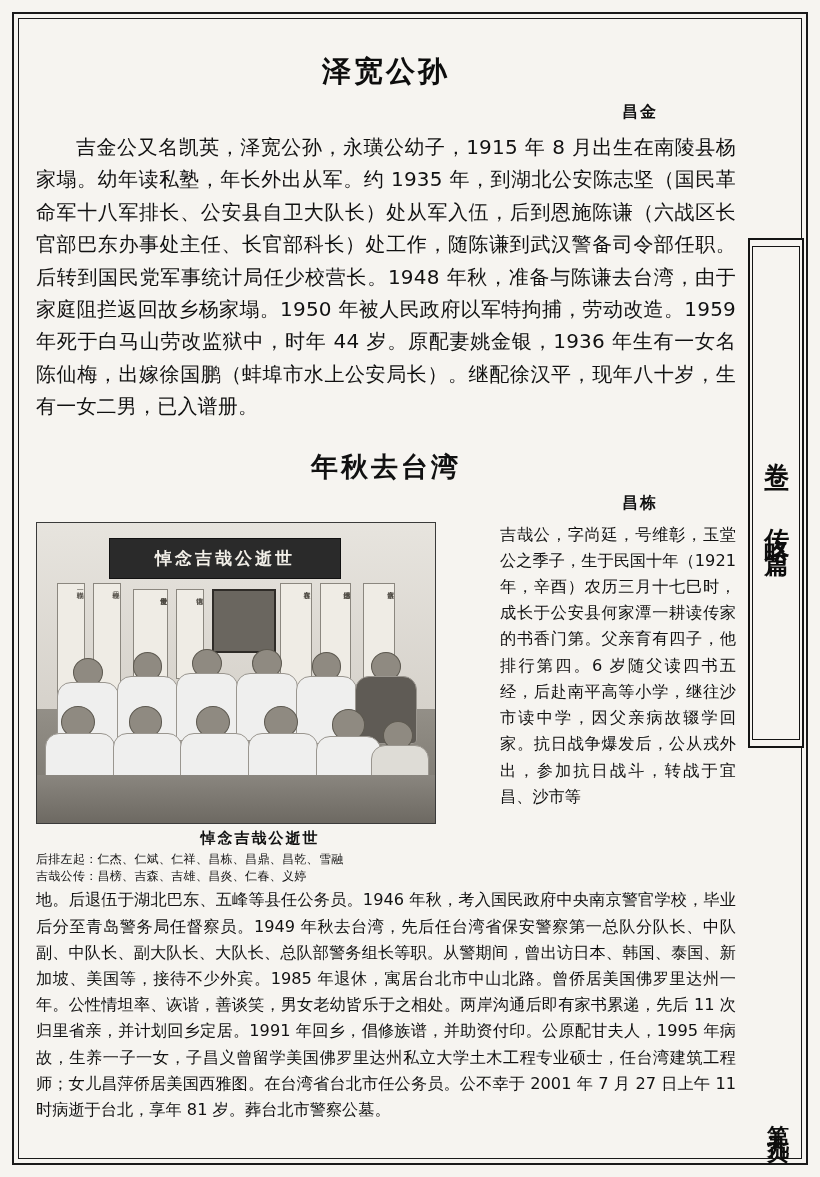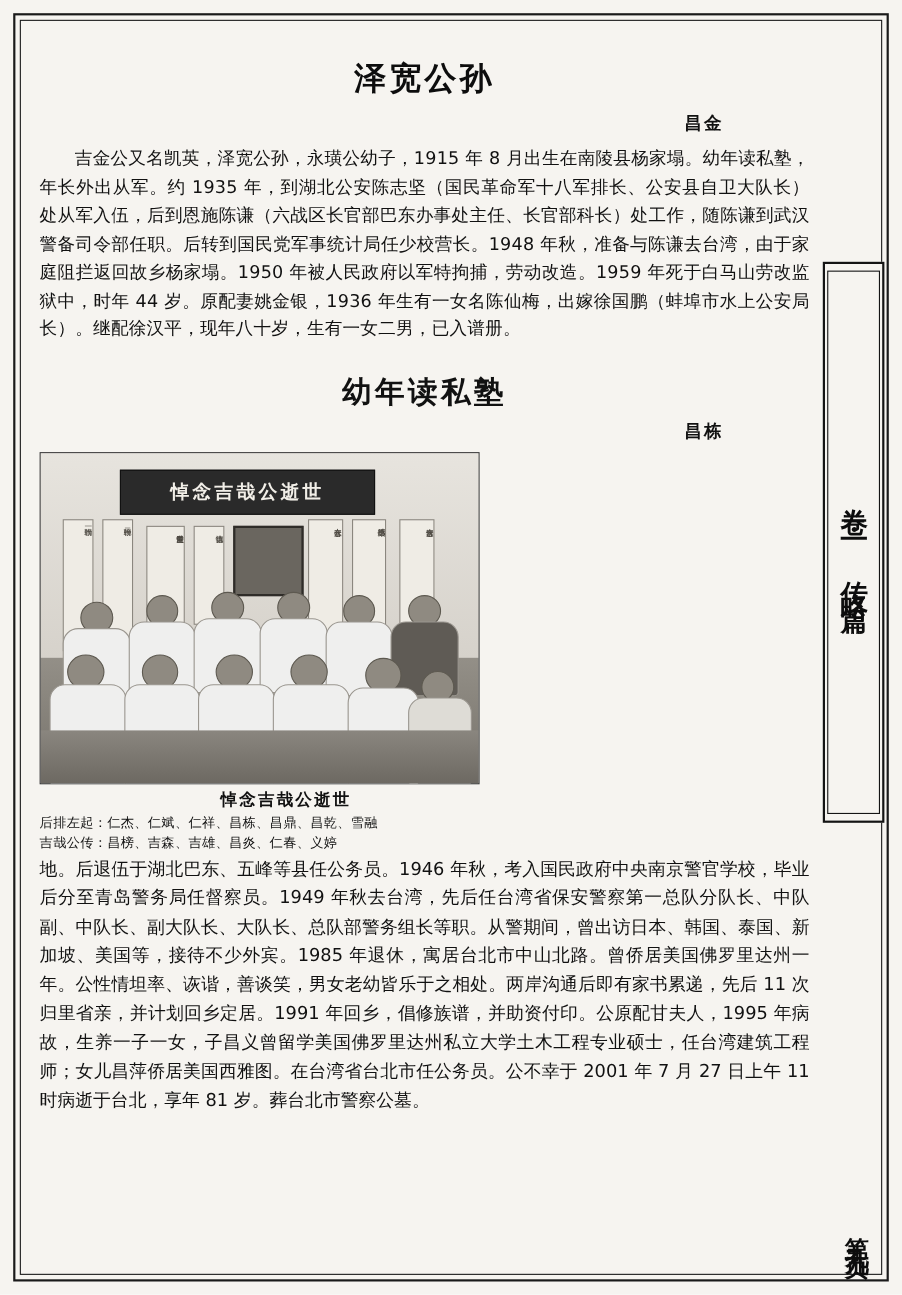--- a/index.html
+++ b/index.html
@@ -55,21 +55,21 @@
   }
   .byline {
     text-align: right;
     font-weight: bold;
     font-size: 16px;
     padding-right: 78px;
     margin: 4px 0 8px 0;
     letter-spacing: 2px;
   }
   .para {
-    font-size: 16px;
+    font-size: 20px;
     line-height: 1.62;
     text-align: justify;
     text-justify: inter-ideograph;
     margin: 0 0 4px 0;
     letter-spacing: 0.2px;
   }
   .para.indent {
     text-indent: 2em;
   }
   .title-second {
@@ -231,21 +231,21 @@
 <div class="page">
   <div class="frame-outer"></div>
   <div class="frame-inner"></div>
 
   <div class="content">
 
     <h1 class="title-main">泽宽公孙</h1>
     <div class="byline">昌金</div>
     <p class="para indent">吉金公又名凯英，泽宽公孙，永璜公幼子，1915 年 8 月出生在南陵县杨家塌。幼年读私塾，年长外出从军。约 1935 年，到湖北公安陈志坚（国民革命军十八军排长、公安县自卫大队长）处从军入伍，后到恩施陈谦（六战区长官部巴东办事处主任、长官部科长）处工作，随陈谦到武汉警备司令部任职。后转到国民党军事统计局任少校营长。1948 年秋，准备与陈谦去台湾，由于家庭阻拦返回故乡杨家塌。1950 年被人民政府以军特拘捕，劳动改造。1959 年死于白马山劳改监狱中，时年 44 岁。原配妻姚金银，1936 年生有一女名陈仙梅，出嫁徐国鹏（蚌埠市水上公安局长）。继配徐汉平，现年八十岁，生有一女二男，已入谱册。</p>
 
-    <h2 class="title-second">幼年读私塾</h2>
+    <h2 class="title-second">年秋去台湾</h2>
     <div class="byline">昌栋</div>
 
     <div class="split">
       <div class="photo-block">
         <div class="photo">
           <div class="ph-wall"></div>
           <div class="ph-banner">悼念吉哉公逝世</div>
 
           <div class="ph-scroll" style="left:5%; top:20%; width:7%; height:40%;">輓聯一</div>
           <div class="ph-scroll" style="left:14%; top:20%; width:7%; height:40%;">輓聯二</div>
@@ -286,20 +286,23 @@
         </div>
         <div class="photo-caption">悼念吉哉公逝世</div>
         <div class="rowlist">
           <span>后排左起：</span><span>仁杰、仁斌、仁祥、昌栋、昌鼎、昌乾、雪融</span>
         </div>
         <div class="rowlist">
           <span>吉哉公传：</span><span>昌榜、吉森、吉雄、昌炎、仁春、义婷</span>
         </div>
       </div>
 
+      <div class="right-col">
+        <span class="indent">吉哉公，字尚廷，号维彰，玉堂公之季子，生于民国十年（1921 年，辛酉）农历三月十七巳时，成长于公安县何家潭一耕读传家的书香门第。父亲育有四子，他排行第四。6 岁随父读四书五经，后赴南平高等小学，继往沙市读中学，因父亲病故辍学回家。抗日战争爆发后，公从戎外出，参加抗日战斗，转战于宜昌、沙市等</span>
+      </div>
 
       <div class="clear"></div>
       <p class="flow-para">地。后退伍于湖北巴东、五峰等县任公务员。1946 年秋，考入国民政府中央南京警官学校，毕业后分至青岛警务局任督察员。1949 年秋去台湾，先后任台湾省保安警察第一总队分队长、中队副、中队长、副大队长、大队长、总队部警务组长等职。从警期间，曾出访日本、韩国、泰国、新加坡、美国等，接待不少外宾。1985 年退休，寓居台北市中山北路。曾侨居美国佛罗里达州一年。公性情坦率、诙谐，善谈笑，男女老幼皆乐于之相处。两岸沟通后即有家书累递，先后 11 次归里省亲，并计划回乡定居。1991 年回乡，倡修族谱，并助资付印。公原配甘夫人，1995 年病故，生养一子一女，子昌义曾留学美国佛罗里达州私立大学土木工程专业硕士，任台湾建筑工程师；女儿昌萍侨居美国西雅图。在台湾省台北市任公务员。公不幸于 2001 年 7 月 27 日上午 11 时病逝于台北，享年 81 岁。葬台北市警察公墓。</p>
     </div>
 
   </div>
 
   <div class="vol-tab">
     <div class="vol-tab-inner">
       <div class="vol-text">卷二·传略篇</div>

